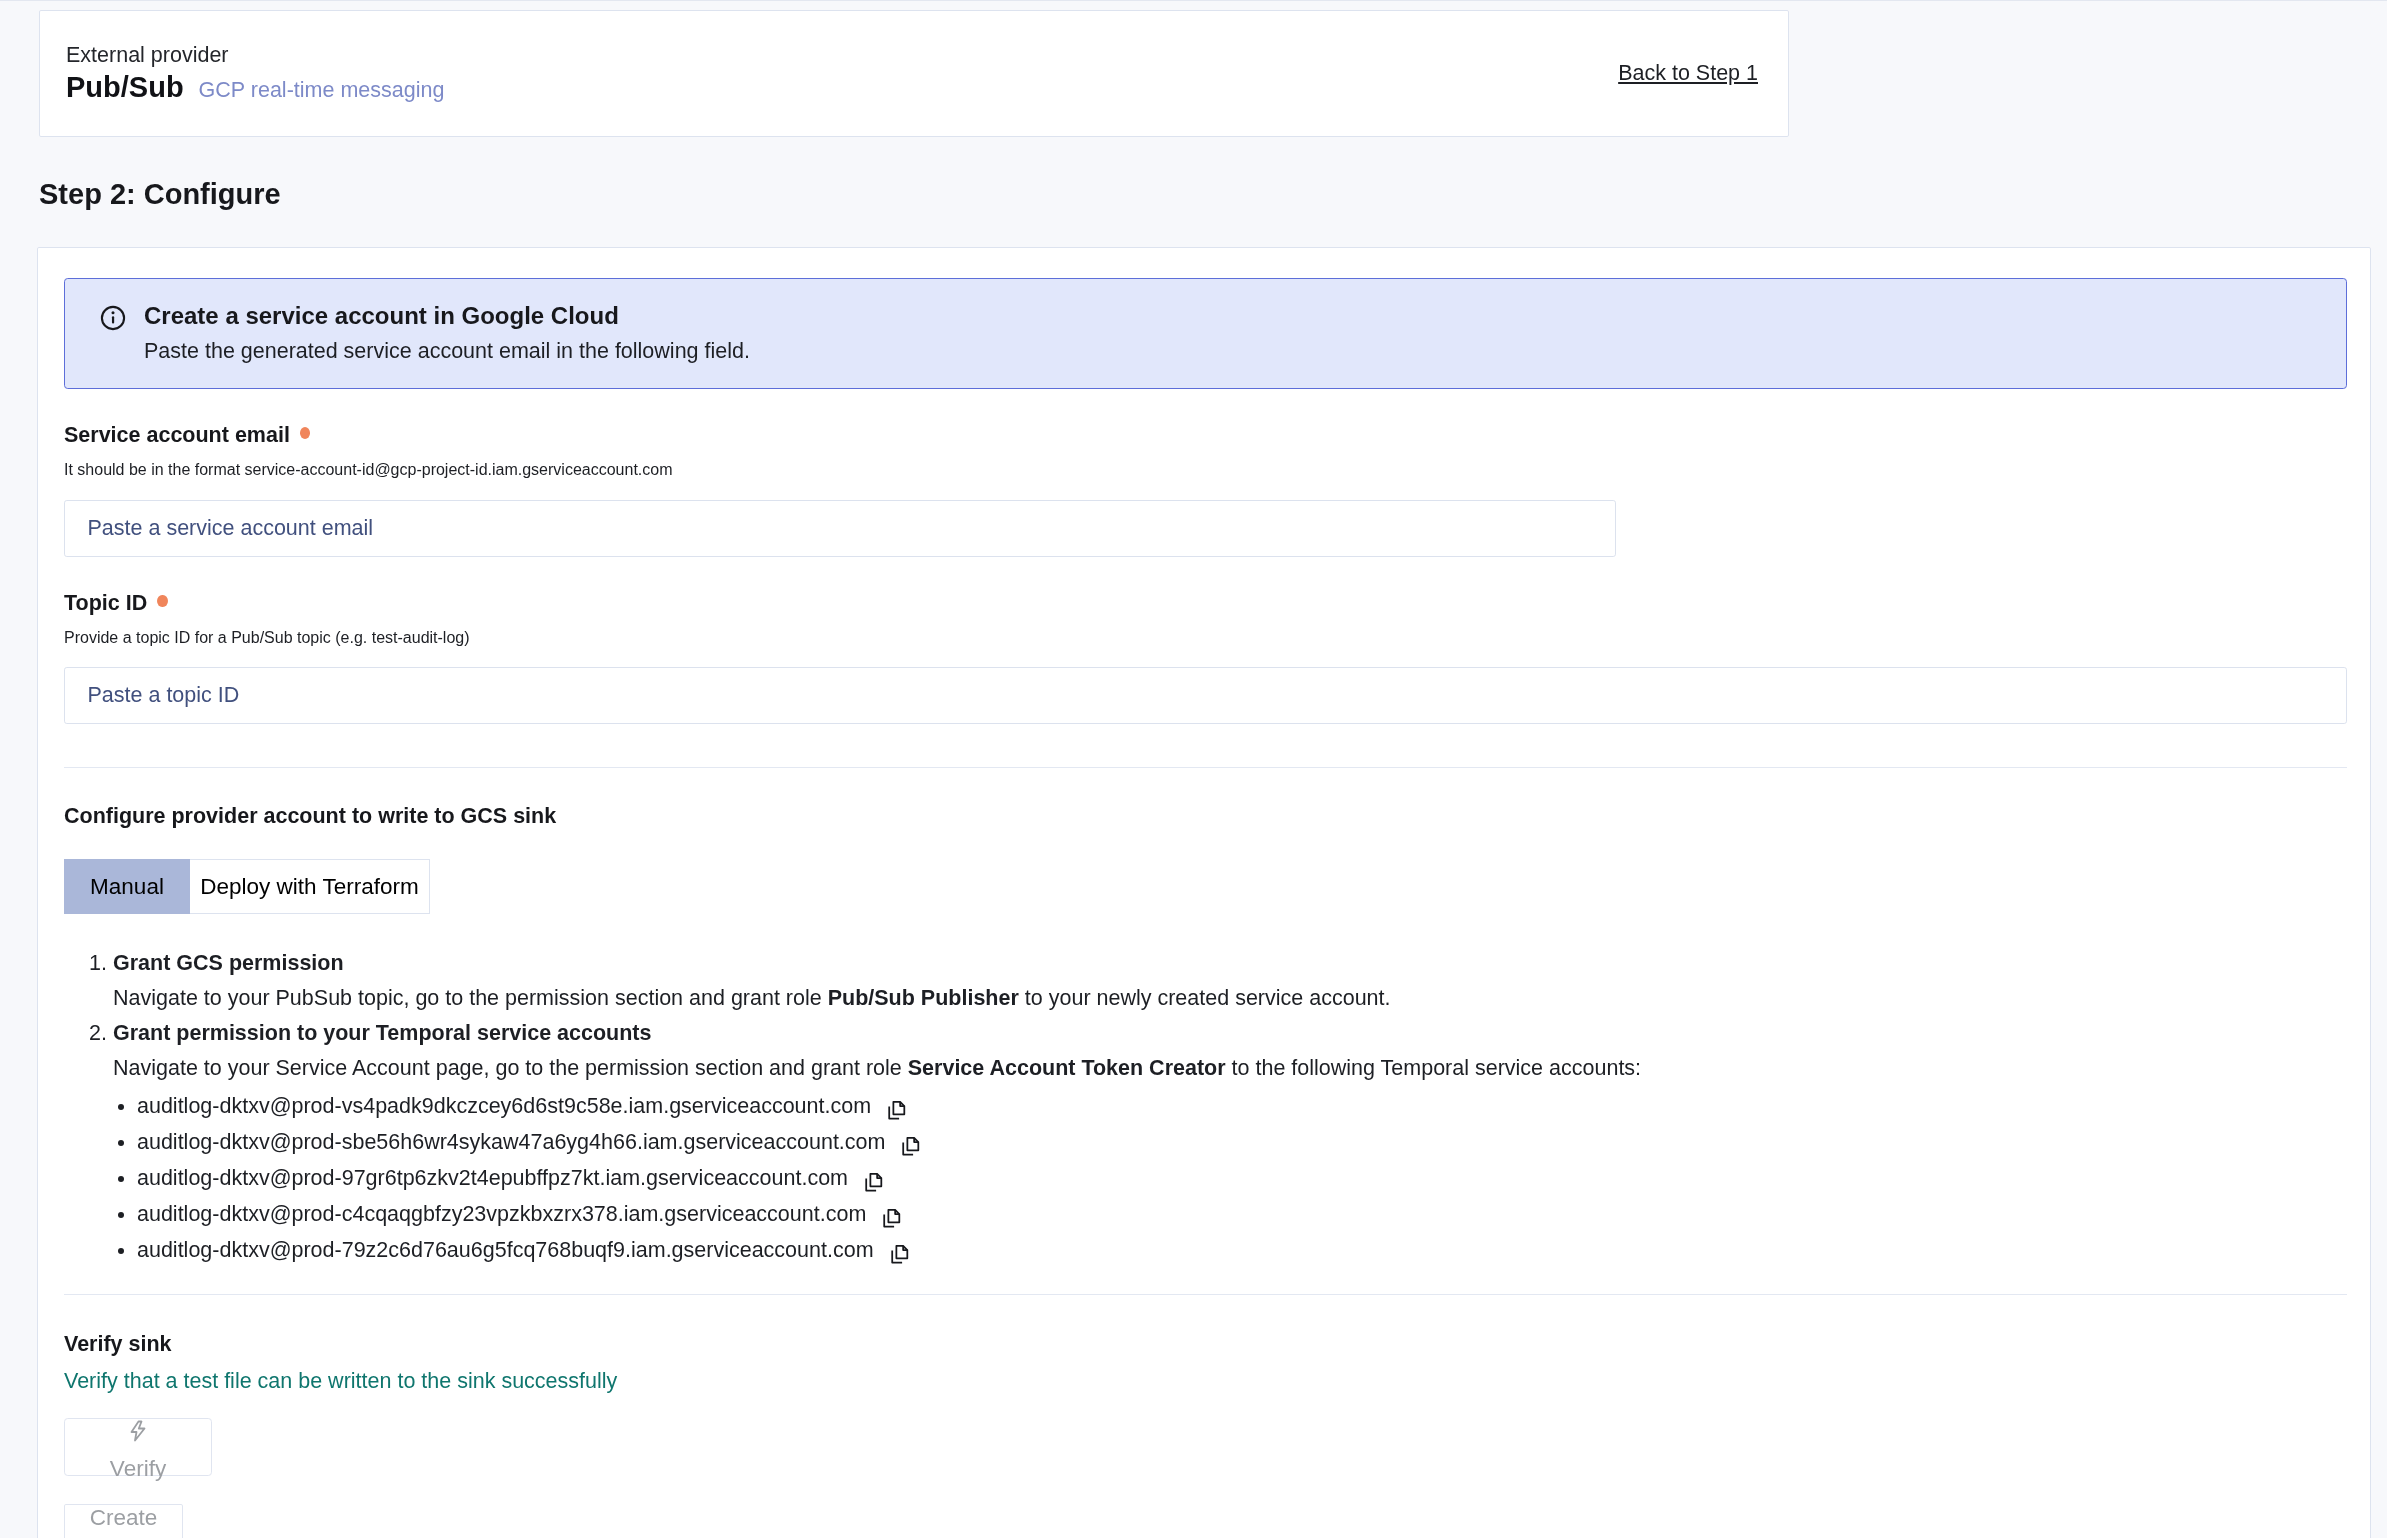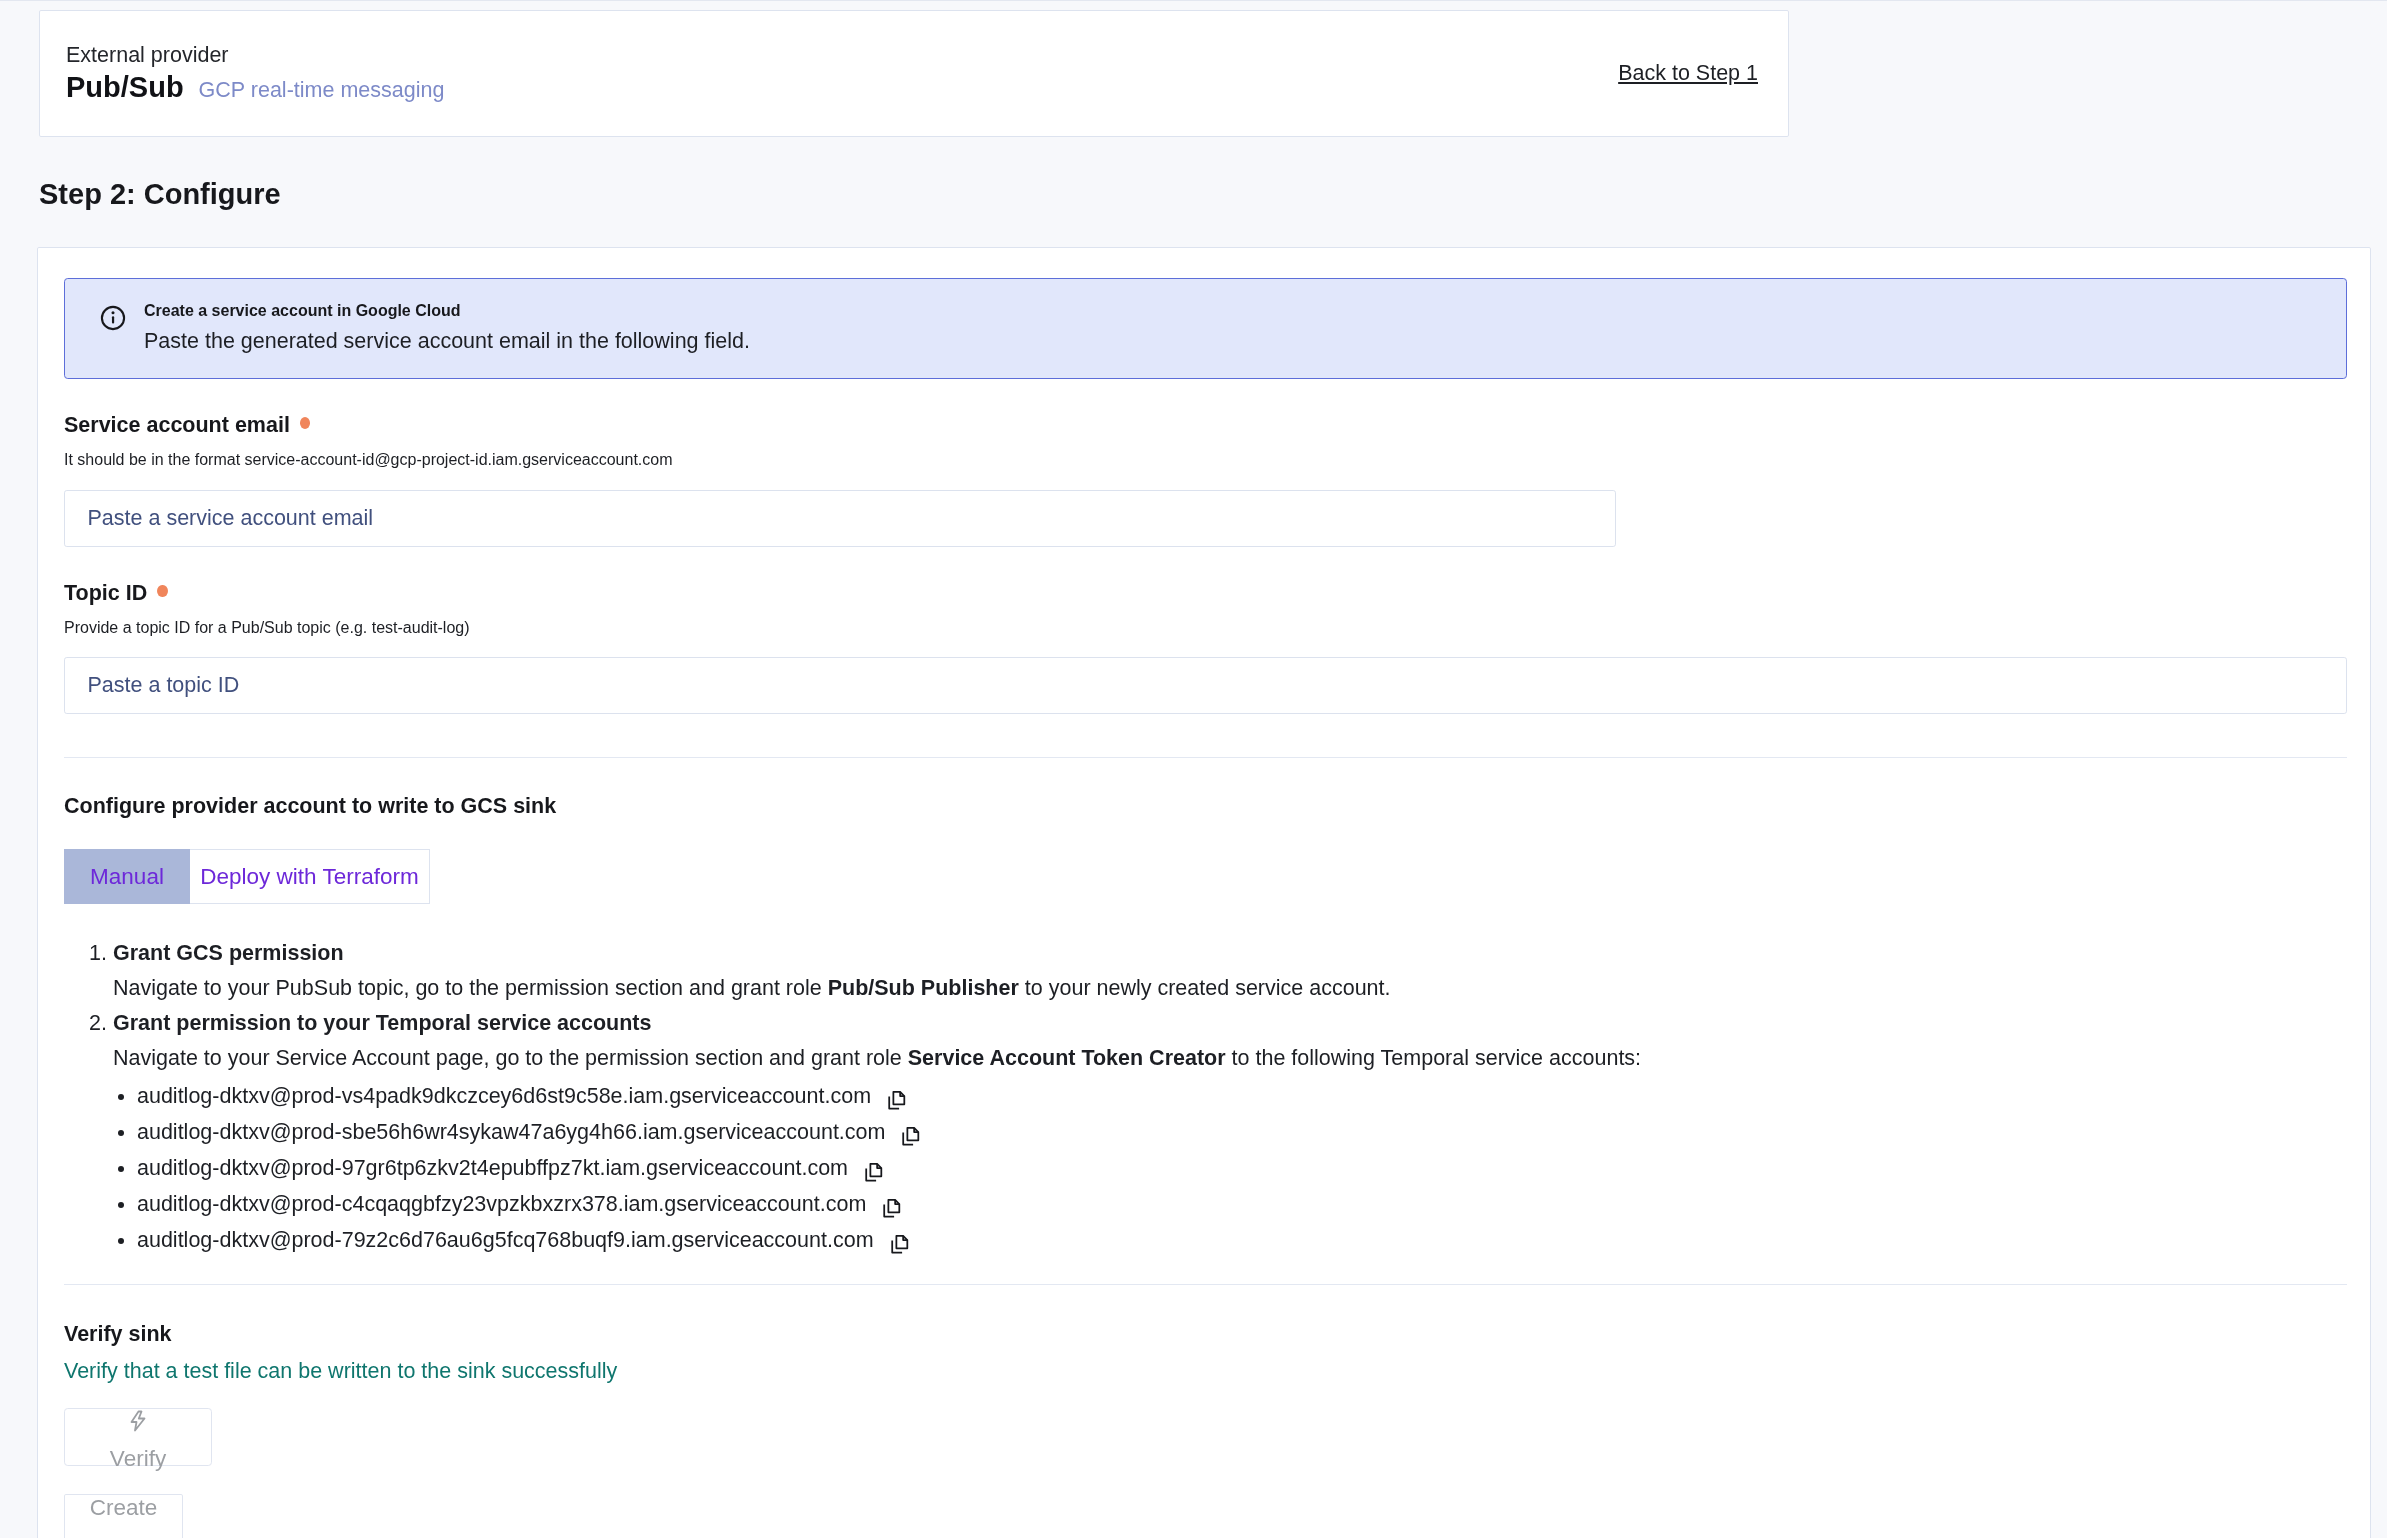--- a/index.html
+++ b/index.html
@@ -59,21 +59,21 @@
   
   .info-banner {
     background: #e1e7fb;
     border: 1.9px solid #5d6ed9;
     border-radius: 3.7px;
     padding: 22.5px 22.5px 24px 34px;
     display: flex;
     gap: 17px;
   }
   .info-icon { flex: 0 0 auto; margin-top: 1.9px; }
-  .info-title { font-weight: bold; font-size: 16px; color: #17181c; }
+  .info-title { font-weight: bold; font-size: 24px; color: #17181c; }
   .info-desc { margin-top: 9.4px; font-size: 21.5px; color: #1d1f24; }
 
   
   .field { margin-top: 34px; }
   .field-label-row { display: flex; align-items: flex-start; gap: 10px; }
   .field-label { font-weight: bold; font-size: 21.5px; color: #17181c; }
   .required-dot {
     width: 10.3px; height: 12px;
     border-radius: 50%;
     background: #f0855b;
@@ -105,21 +105,21 @@
   }
 
   
   .section-label { margin-top: 36px; font-weight: bold; font-size: 21.5px; color: #17181c; }
   .tabs { margin-top: 30px; display: flex; }
   .tab {
     height: 55px;
     display: flex; align-items: center; justify-content: center;
     font-size: 22.5px;
     cursor: pointer;
-    color: #6d28d9;
+    color: #000000;
   }
   .tab-selected {
     background: #aab7d9;
     border: 0.9px solid #aab7d9;
     width: 126px;
   }
   .tab-unselected {
     background: #ffffff;
     border: 0.9px solid #dde3ef;
     border-left: none;

